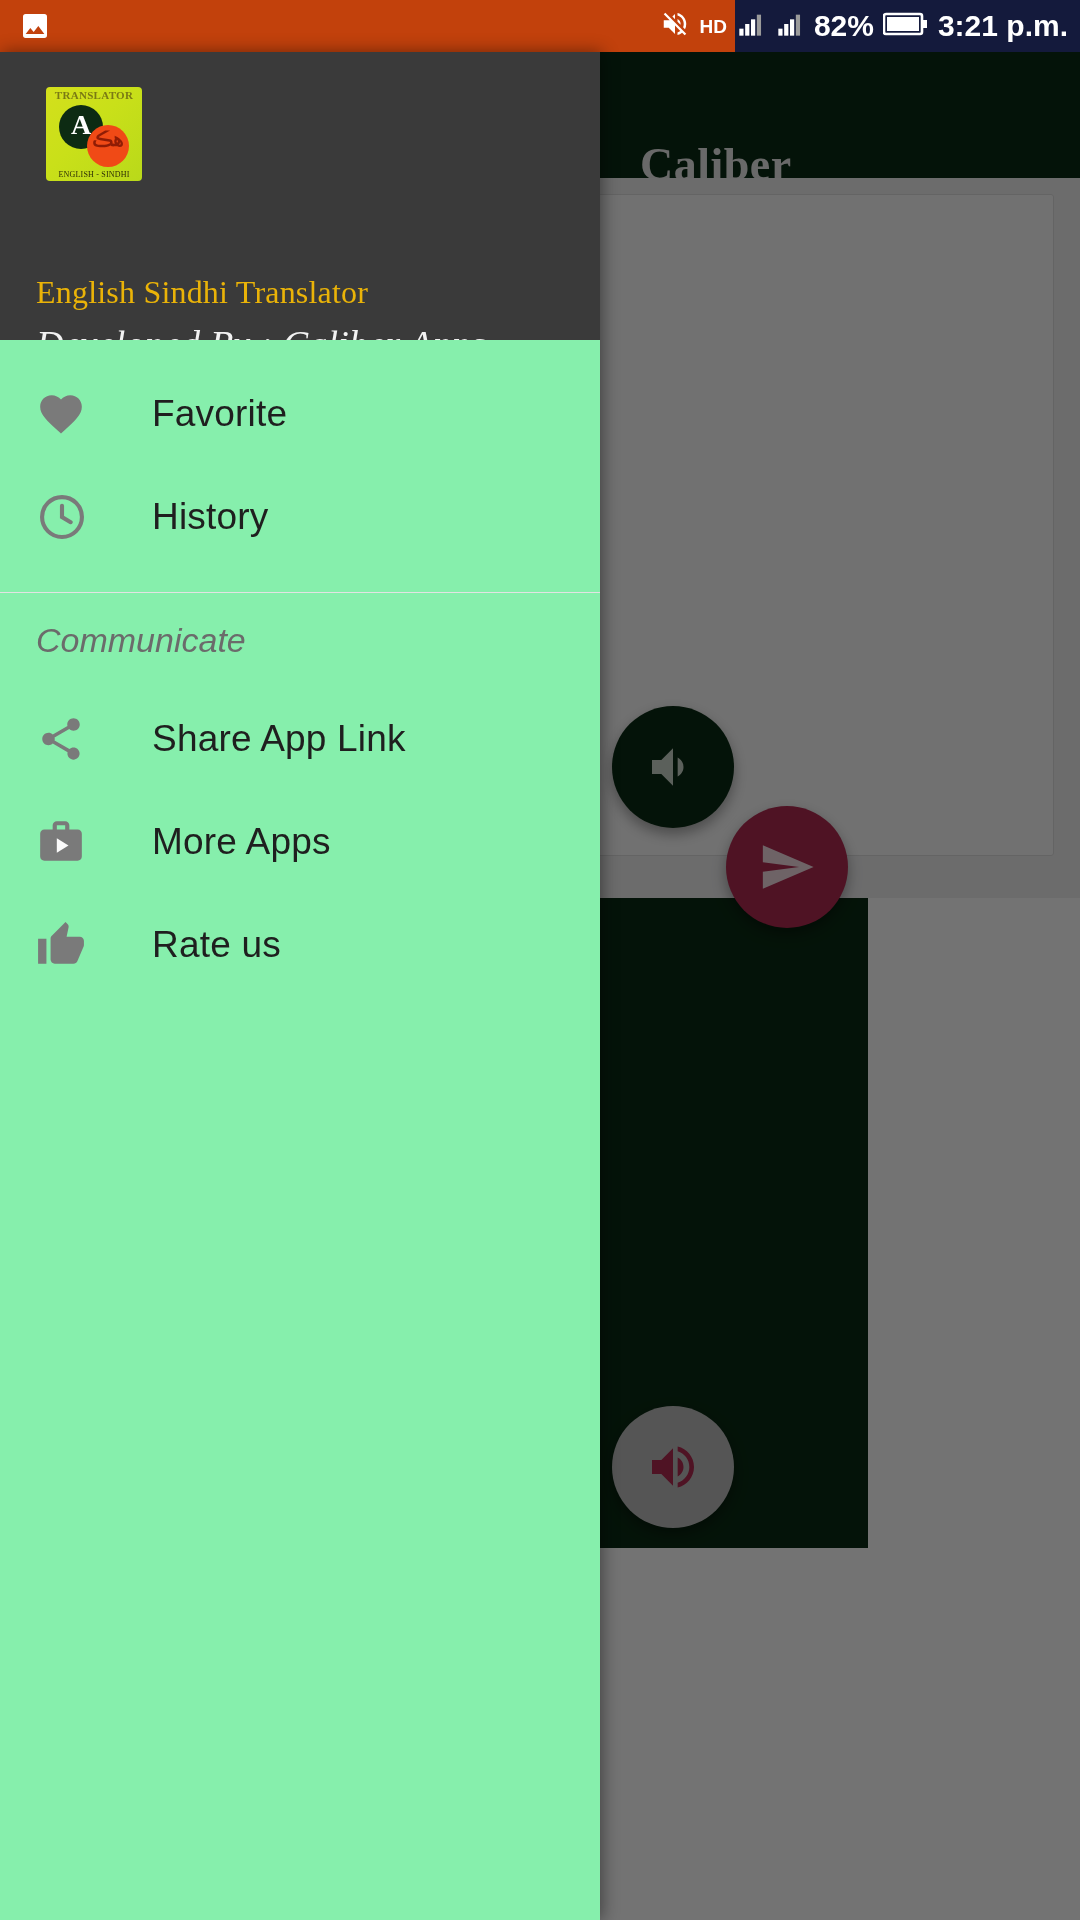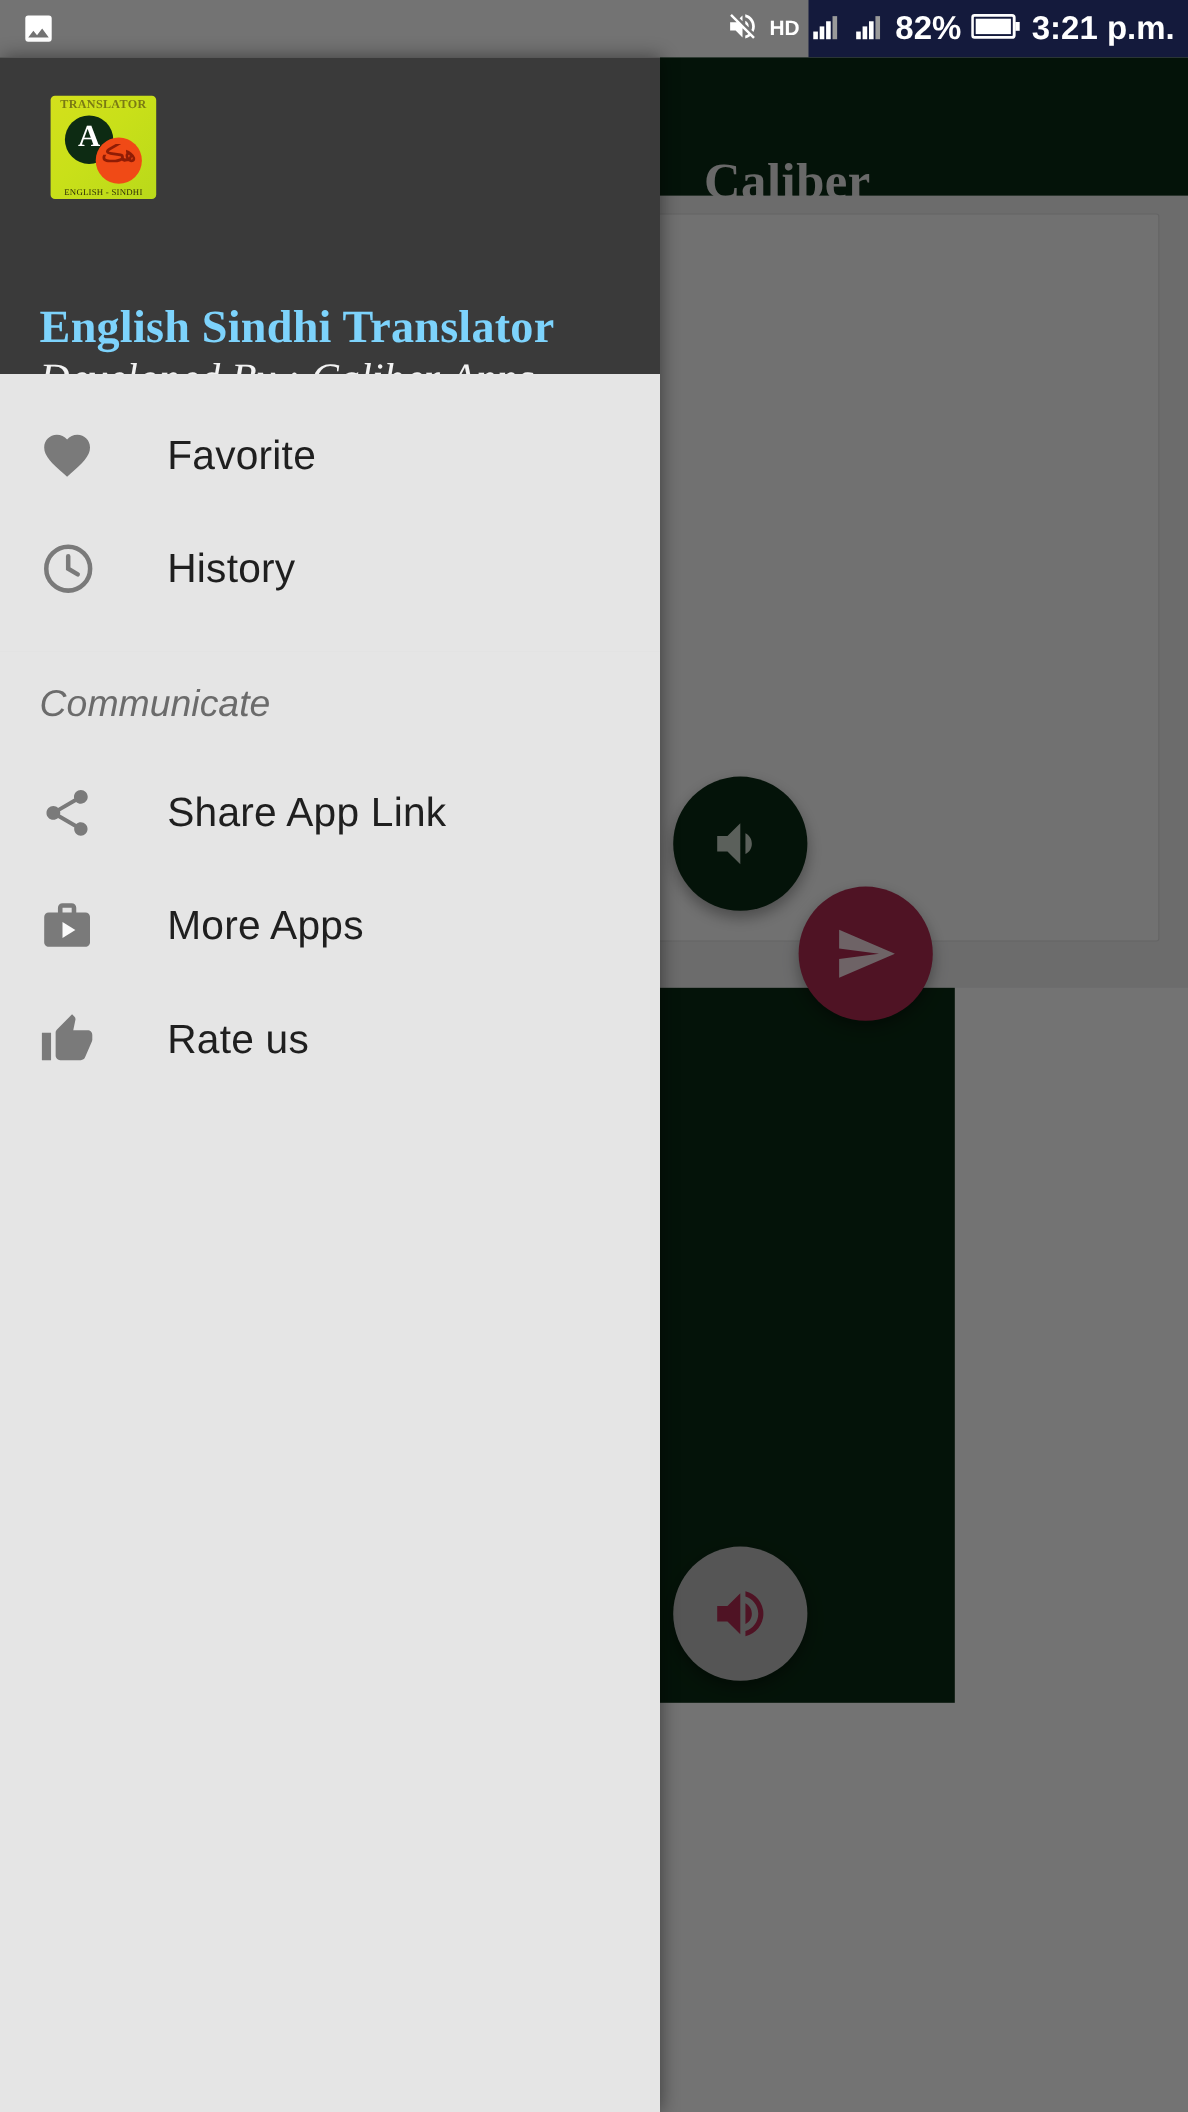--- a/index.html
+++ b/index.html
@@ -48,21 +48,21 @@
 
   .fab svg{display:block;}
 
   
   #scrim{position:absolute;left:0;top:52px;width:1080px;height:1868px;
           background:rgba(0,0,0,.55);}
 
   
   #status-bar{
     position:absolute;left:0;top:0;width:1080px;height:52px;
-    background:#737373;z-index:40;
+    background:#c2410c;z-index:40;
   }
   #status-bar-right-bg{
     position:absolute;right:0;top:0;width:345px;height:52px;background:#141a3c;
   }
   .sb-left{position:absolute;left:18px;top:10px;width:34px;height:32px;}
   .sb-icons{
     position:absolute;right:12px;top:0;height:52px;
     display:flex;align-items:center;gap:9px;
   }
   .sb-text{color:#ffffff;font-size:30px;font-weight:bold;letter-spacing:0;
@@ -107,30 +107,30 @@
     position:absolute;left:41px;top:38px;width:42px;height:42px;border-radius:50%;
     background:#f04a16;
   }
   #app-logo .logo-circle-orange span{
     position:absolute;left:0;top:2px;width:42px;text-align:center;
     font-size:20px;color:#8f1c05;font-weight:bold;
   }
 
   #drawer-app-name{
     position:absolute;left:36px;top:222px;
-    font-family:"Liberation Serif", serif;font-weight:bold;
-    font-size:42px;color:#7dd3fc;letter-spacing:.2px;white-space:nowrap;
+    font-family:"Liberation Serif", serif;font-weight:normal;
+    font-size:32px;color:#eab308;letter-spacing:.2px;white-space:nowrap;
   }
   #drawer-developer{
     position:absolute;left:36px;top:270px;
     font-family:"Liberation Serif", serif;font-style:italic;
     font-size:38px;color:#f2f2f2;letter-spacing:.2px;white-space:nowrap;
   }
 
-  #drawer-body{position:absolute;left:0;top:288px;width:600px;bottom:0;background:#e5e5e5;}
+  #drawer-body{position:absolute;left:0;top:288px;width:600px;bottom:0;background:#86efac;}
 
   .menu-item{
     position:relative;height:103px;display:flex;align-items:center;cursor:pointer;
   }
   .menu-icon{
     width:74px;margin-left:36px;display:flex;align-items:center;justify-content:flex-start;
   }
   .menu-label{
     margin-left:42px;font-size:37px;color:#1f1f1f;
     font-family:"Liberation Sans", sans-serif;letter-spacing:.2px;

